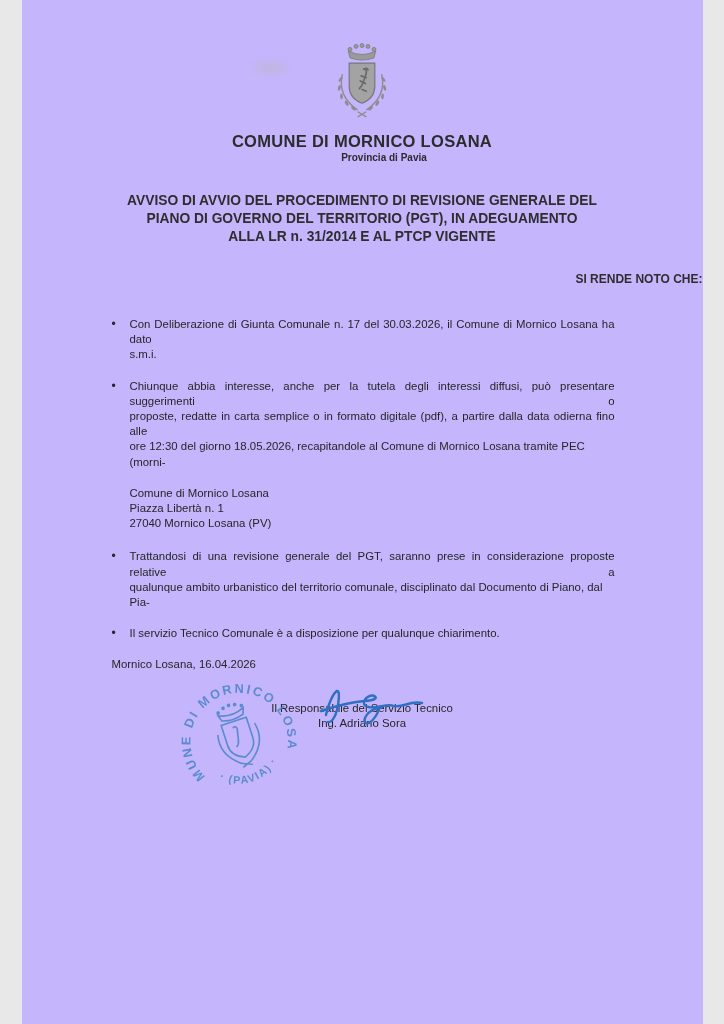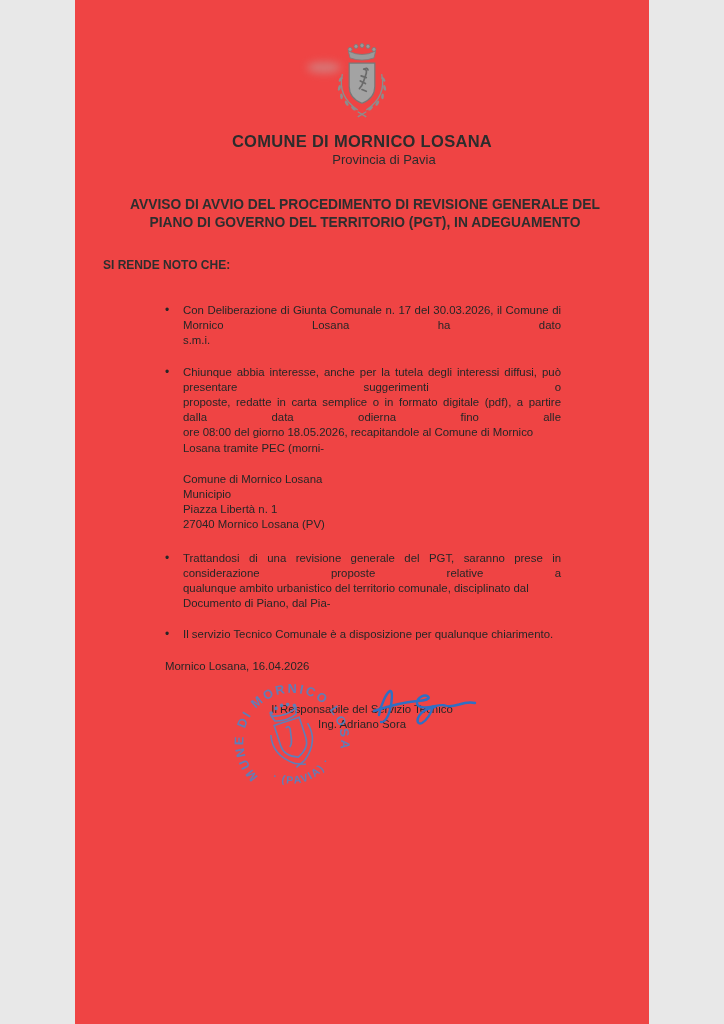--- a/index.html
+++ b/index.html
@@ -1,22 +1,22 @@
 <!DOCTYPE html>
 <html><head>
 <meta charset="utf-8">
 <style>
   * { margin: 0; padding: 0; box-sizing: border-box; }
   html, body { background: #e8e8e8; }
   .page {
     position: relative;
-    width: 574px;
+    width: 681px;
     height: 1024px;
     margin: 0 auto;
-    background: #ef4444;
+    background: #c4b5fd;
     font-family: "Liberation Sans", sans-serif;
     color: #262626;
     overflow: hidden;
   }
   .smudge {
     position: absolute;
     left: 232px; top: 62px;
     width: 34px; height: 11px;
     background: #b9b9b9;
     border-radius: 50%;
@@ -28,41 +28,40 @@
     margin-top: 6px;
     text-align: center;
     font-weight: bold;
     font-size: 16.5px;
     letter-spacing: 0.3px;
     color: #2c2c2c;
   }
   .prov {
     margin-top: 1px;
     text-align: center;
-    font-weight: normal;
-    font-size: 13px;
+    font-weight: bold;
+    font-size: 10px;
     color: #2c2c2c;
     padding-left: 44px;
   }
   .doc-title {
     margin: 29px auto 0;
     width: 580px;
     text-align: center;
     font-weight: bold;
     font-size: 13.8px;
     line-height: 18px;
     color: #2e2e2e;
   }
   .noto {
     margin-top: 26px;
-    text-align: left;
+    text-align: right;
     font-weight: bold;
     font-size: 12px;
     color: #2e2e2e;
-    margin-left: 28px;
   }
   .body-block {
     margin: 31px 88px 0 90px; 
     font-size: 11.4px;
     line-height: 15.2px;
   }
   .bullet-row { display: flex; margin-bottom: 16px; margin-top: 9px; }
   .bullet-marker {
     width: 18px;
     flex: 0 0 18px;
@@ -148,46 +147,46 @@
       <path d="M40,84 L50,90 M50,84 L40,90" stroke="#8d8d8d" stroke-width="1.6"></path>
     </svg>
   </div>
 
   <div class="muni">COMUNE DI MORNICO LOSANA</div>
   <div class="prov">Provincia di Pavia</div>
 
   <div class="doc-title">
       <div>AVVISO DI AVVIO DEL PROCEDIMENTO DI REVISIONE GENERALE DEL</div>
       <div>PIANO DI GOVERNO DEL TERRITORIO (PGT), IN ADEGUAMENTO</div>
+      <div>ALLA LR n. 31/2014 E AL PTCP VIGENTE</div>
     </div>
 
   <div class="noto">SI RENDE NOTO CHE:</div>
 
   <div class="body-block">
 
     <div class="bullet-row">
       <div class="bullet-marker"></div>
       <div class="para justify">
           <div>Con Deliberazione di Giunta Comunale n. 17 del 30.03.2026, il Comune di Mornico Losana ha dato</div>
           <div>s.m.i.</div>
         </div>
     </div>
 
     <div class="bullet-row" style="margin-bottom:0">
       <div class="bullet-marker"></div>
       <div class="para justify">
           <div>Chiunque abbia interesse, anche per la tutela degli interessi diffusi, può presentare suggerimenti o</div>
           <div>proposte, redatte in carta semplice o in formato digitale (pdf), a partire dalla data odierna fino alle</div>
-          <div>ore 08:00 del giorno 18.05.2026, recapitandole al Comune di Mornico Losana tramite PEC (morni-</div>
+          <div>ore 12:30 del giorno 18.05.2026, recapitandole al Comune di Mornico Losana tramite PEC (morni-</div>
         </div>
     </div>
 
     <div class="address-block">
         <div>Comune di Mornico Losana</div>
-        <div>Municipio</div>
         <div>Piazza Libertà n. 1</div>
         <div>27040 Mornico Losana (PV)</div>
       </div>
 
     <div class="bullet-row">
       <div class="bullet-marker"></div>
       <div class="para justify">
           <div>Trattandosi di una revisione generale del PGT, saranno prese in considerazione proposte relative a</div>
           <div>qualunque ambito urbanistico del territorio comunale, disciplinato dal Documento di Piano, dal Pia-</div>
         </div>

